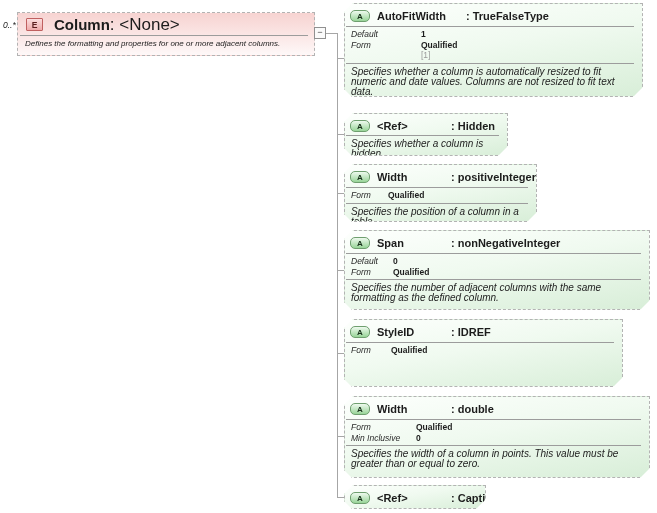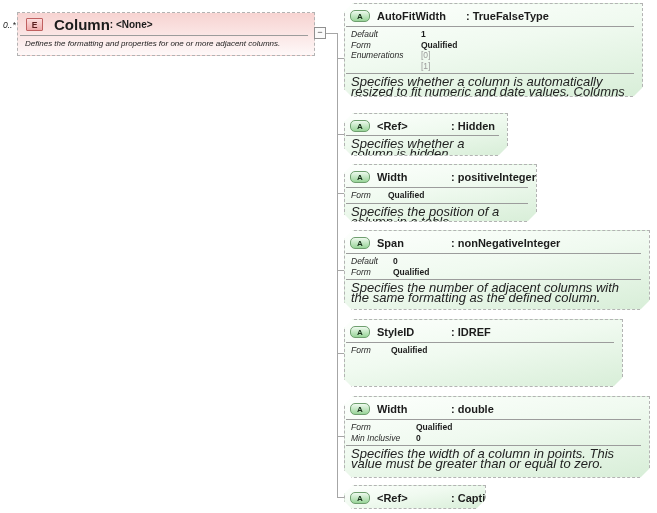--- a/index.html
+++ b/index.html
@@ -20,21 +20,21 @@
   }
   .elem-header { display:flex; align-items:center; height:21px; padding:2px 6px 0 8px; box-sizing:border-box; }
   .badge-e {
     flex:none; width:17px; height:13px; margin-right:11px;
     display:flex; align-items:center; justify-content:center;
     font-size:8.5px; font-weight:bold; color:#5a1f1f;
     background:linear-gradient(180deg,#fbdede 0%,#efabab 100%);
     border:1px solid #c06060; border-radius:1px; box-sizing:border-box;
   }
   .elem-name { font-size:15px; font-weight:bold; min-width:50px; white-space:nowrap; }
-  .elem-type { font-size:10px; font-weight:bold; white-space:nowrap;text-align:right; }
+  .elem-type { font-size:17px; font-weight:normal; white-space:nowrap;text-align:right; }
   .elem-desc {
     border-top:1px solid #9c9c9c; margin:1px 6px 0 2px; padding:3px 2px 2px 5px;
     font-size:8px; font-style:italic; line-height:10px; color:#222;
   }
   
   .collapse-btn {
     position:absolute; left:314px; top:27px; width:12px; height:12px; box-sizing:border-box;
     border:1px solid #909090; background:#fafafa; color:#444;
     font-size:9px; line-height:9px; text-align:center; cursor:default;
   }
@@ -58,21 +58,21 @@
   .attr-type { font-size:11px; font-weight:bold; white-space:nowrap;padding-left:20px; }
   .attr-props {
     border-top:1px solid #9c9c9c; margin:1px 8px 0 1px; padding:2px 0 2px 5px;
   }
   .prop-row { display:grid; grid-template-columns:var(--lw,70px) 1fr; font-size:8.5px; line-height:10.5px; }
   .prop-label { font-style:italic; color:#2a2a2a; white-space:nowrap; }
   .prop-value { font-weight:bold; color:#1c1c1c; white-space:nowrap; }
   .prop-row.muted .prop-value { font-weight:normal; color:#9a9a9a; }
   .attr-desc {
     border-top:1px solid #9c9c9c; margin:0 8px 0 1px; padding:3px 4px 3px 5px;
-    font-size:13px; font-style:italic; line-height:10px; color:#222;
+    font-size:10px; font-style:italic; line-height:10px; color:#222;
   }
 </style>
 </head>
 <body>
 
 <div class="canvas">
 
   <svg class="connectors" width="657" height="513">
     <path d="M326,33.5 H337.5 V497.5 H344 M337.5,58.5 H344 M337.5,134.5 H344 M337.5,193.5 H344 M337.5,270.5 H344 M337.5,353.5 H344 M337.5,436.5 H344" stroke="#a6a6a6" stroke-width="1" fill="none" shape-rendering="crispEdges"></path>
   </svg>
@@ -99,24 +99,20 @@
     <div class="attr-props">
       <div class="prop-row">
         <span class="prop-label">Default</span>
         <span class="prop-value">1</span>
       </div>
       <div class="prop-row">
         <span class="prop-label">Form</span>
         <span class="prop-value">Qualified</span>
       </div>
       <div class="prop-row muted">
-        <span class="prop-label">Enumerations</span>
-        <span class="prop-value">[0]</span>
-      </div>
-      <div class="prop-row muted">
         <span class="prop-label"></span>
         <span class="prop-value">[1]</span>
       </div>
     </div>
     <div class="attr-desc">Specifies whether a column is automatically resized to fit numeric and date values. Columns are not resized to fit text data.</div>
   </div>
 
   <div class="attr-box" style="left:344px; top:113px; width:164px; height:43px;">
     <div class="attr-header">
       <span class="badge-a">A</span>

